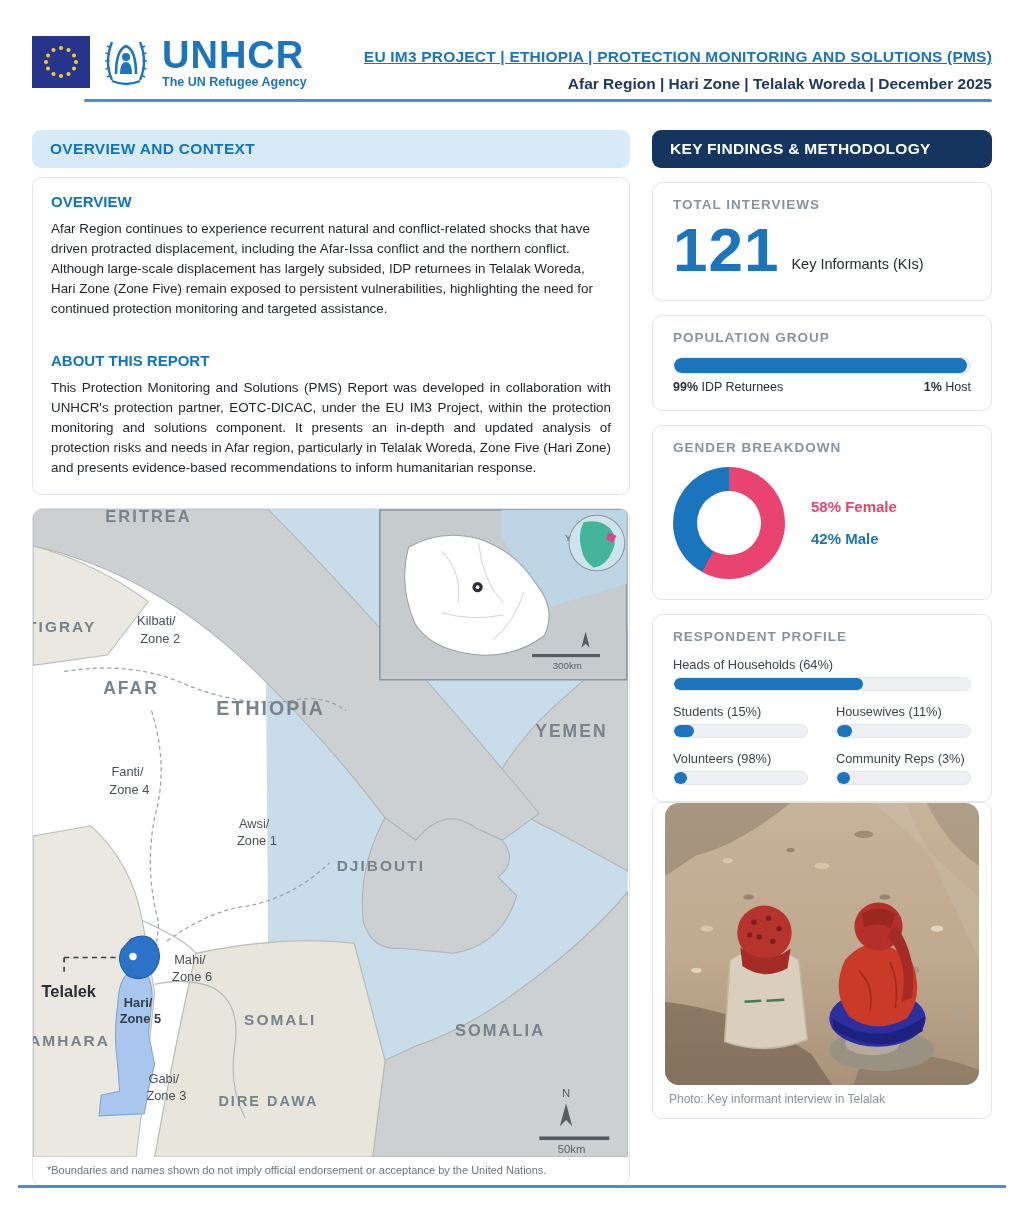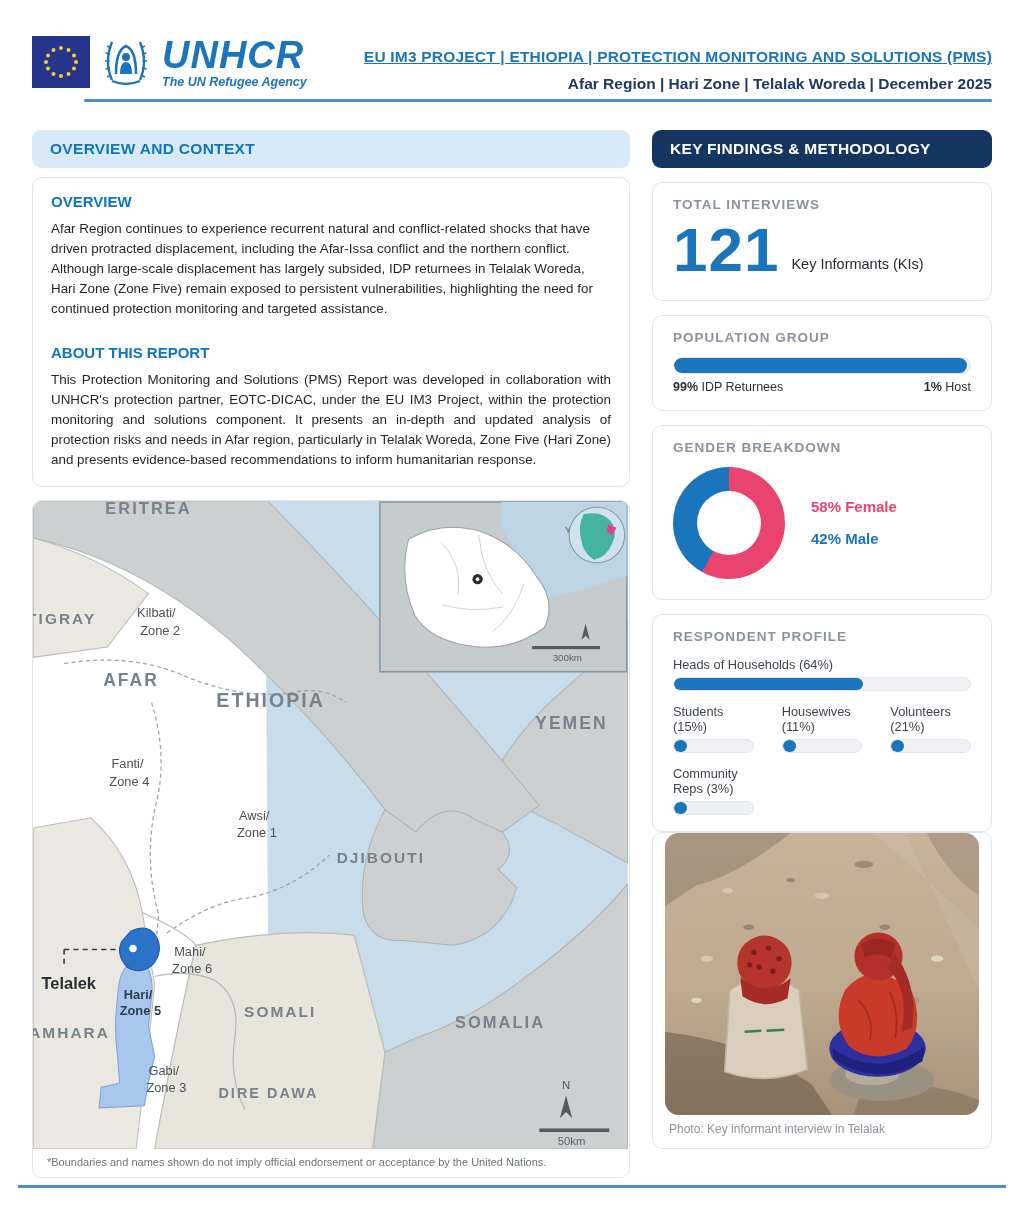--- a/index.html
+++ b/index.html
@@ -1,21 +1,21 @@
 <!DOCTYPE html>
 <html><head>
 <meta charset="utf-8">
 <style>
   * { margin:0; padding:0; box-sizing:border-box; }
   html,body { width:1024px; height:1229px; background:#ffffff; font-family:"Liberation Sans", sans-serif; overflow:hidden; }
   .page { width:1024px; height:1229px; position:relative; padding:34px 32px 0 32px; }
 
   
   .header { display:flex; align-items:flex-start; }
-  .logo-block { display:flex; align-items:center; gap:8px; width:300px; flex:0 0 auto;font-style:italic; }
+  .logo-block { display:flex; align-items:center; gap:8px; width:300px; flex:0 0 auto; }
   .eu-flag { width:58px; height:52px; background:#27348b; display:flex; align-items:center; justify-content:center; }
   .unhcr-mark { width:56px; height:56px; }
   .unhcr-wordmark { display:flex; flex-direction:column; line-height:1; }
   .unhcr-word { font-size:38px; font-weight:bold; color:#1b75bc; letter-spacing:1px; }
   .unhcr-tag { font-size:12.5px; font-weight:bold; color:#1b75bc; margin-top:2px; }
   .title-block { flex:1; text-align:right; padding-top:14px; }
   .doc-title { color:#1b75bc; font-weight:bold; font-size:15.5px; text-decoration:underline; letter-spacing:0.2px; }
   .doc-subtitle { color:#1f3864; font-weight:bold; font-size:15.5px; margin-top:9px; }
   .header-rule { height:3px; background:#4a90c6; margin:6px 0 0 52px; border-radius:2px; }
 
@@ -27,21 +27,21 @@
   .section-pill { border-radius:9px; padding:10px 18px; font-weight:bold; font-size:15.5px; letter-spacing:0.3px; }
   .pill-light { background:#d8eaf8; color:#0d76c0; }
   .pill-dark { background:#14355f; color:#ffffff; }
 
   .card { background:#ffffff; border:1.5px solid #e2e5e9; border-radius:10px; }
 
   .text-card { margin-top:9px; padding:15px 18px 16px 18px; }
   .sub-heading { color:#0d76c0; font-weight:bold; font-size:15px; margin-bottom:9px; }
   .body-text { font-size:13.4px; color:#1f2429; line-height:1.5; }
   .justify { text-align:justify; }
-  .about-gap { margin-top:24px; }
+  .about-gap { margin-top:32px; }
 
   .map-card { margin-top:13px; overflow:hidden; }
   .map-card svg { display:block; }
   .map-disclaimer { font-size:11px; color:#6c757c; padding:7px 14px 9px 14px; background:#ffffff; }
 
   
   .rcard { margin-top:14px; padding:14px 20px 16px 20px; }
   .stat-label { color:#8a939c; font-weight:bold; font-size:13.5px; letter-spacing:1px; }
   .big-stat { display:flex; align-items:flex-end; gap:12px; margin-top:10px; padding-bottom:6px;}
   .big-number { color:#1b75bc; font-weight:bold; font-size:62px; line-height:0.9; letter-spacing:1px;}
@@ -55,21 +55,21 @@
   .gender-wrap { display:flex; align-items:center; gap:26px; margin-top:12px; padding-bottom:4px;}
   .donut { width:112px; height:112px; border-radius:50%; position:relative; flex:0 0 auto; }
   .donut::after { content:""; position:absolute; left:24px; top:24px; width:64px; height:64px; border-radius:50%; background:#ffffff; }
   .gender-legend { font-size:15px; font-weight:bold; line-height:2.1; }
   .legend-female { color:#e9446f; }
   .legend-male { color:#1b75bc; }
 
   .rp-label { font-size:12.8px; color:#3c454d; margin-top:13px; }
   .rp-track { background:#eef0f3; border:1px solid #e3e6ea; border-radius:8px; height:14px; overflow:hidden; margin-top:5px; }
   .rp-fill { background:#1b75bc; height:100%; border-radius:8px; min-width:13px; }
-  .rp-grid { display:grid; grid-template-columns:1fr 1fr 1fr; column-gap:28px; }
+  .rp-grid { display:grid; grid-template-columns:1fr 1fr; column-gap:28px; }
 
   .photo-card { padding:0 12px 6px 12px; }
   .photo-frame { border-radius:14px; overflow:hidden; }
   .photo-frame svg { display:block; width:100%; }
   .photo-caption { font-size:12px; color:#8b9299; padding:7px 4px 6px 4px; }
 
   .footer-rule { position:absolute; left:18px; right:18px; top:1185px; height:3px; background:#4a91c2; }
 
   
   .m-country { fill:#78828a; letter-spacing:2px; font-weight:bold; }
@@ -289,21 +289,21 @@
                 <div class="rp-fill" style="width: 15%;"></div>
               </div>
           </div>
           <div>
             <div class="rp-label">Housewives (11%)</div>
             <div class="rp-track">
                 <div class="rp-fill" style="width: 11%;"></div>
               </div>
           </div>
           <div>
-            <div class="rp-label">Volunteers (21%)</div>
+            <div class="rp-label">Volunteers (98%)</div>
             <div class="rp-track">
                 <div class="rp-fill" style="width: 6%;"></div>
               </div>
           </div>
           <div>
             <div class="rp-label">Community Reps (3%)</div>
             <div class="rp-track">
                 <div class="rp-fill" style="width: 3%;"></div>
               </div>
           </div>

